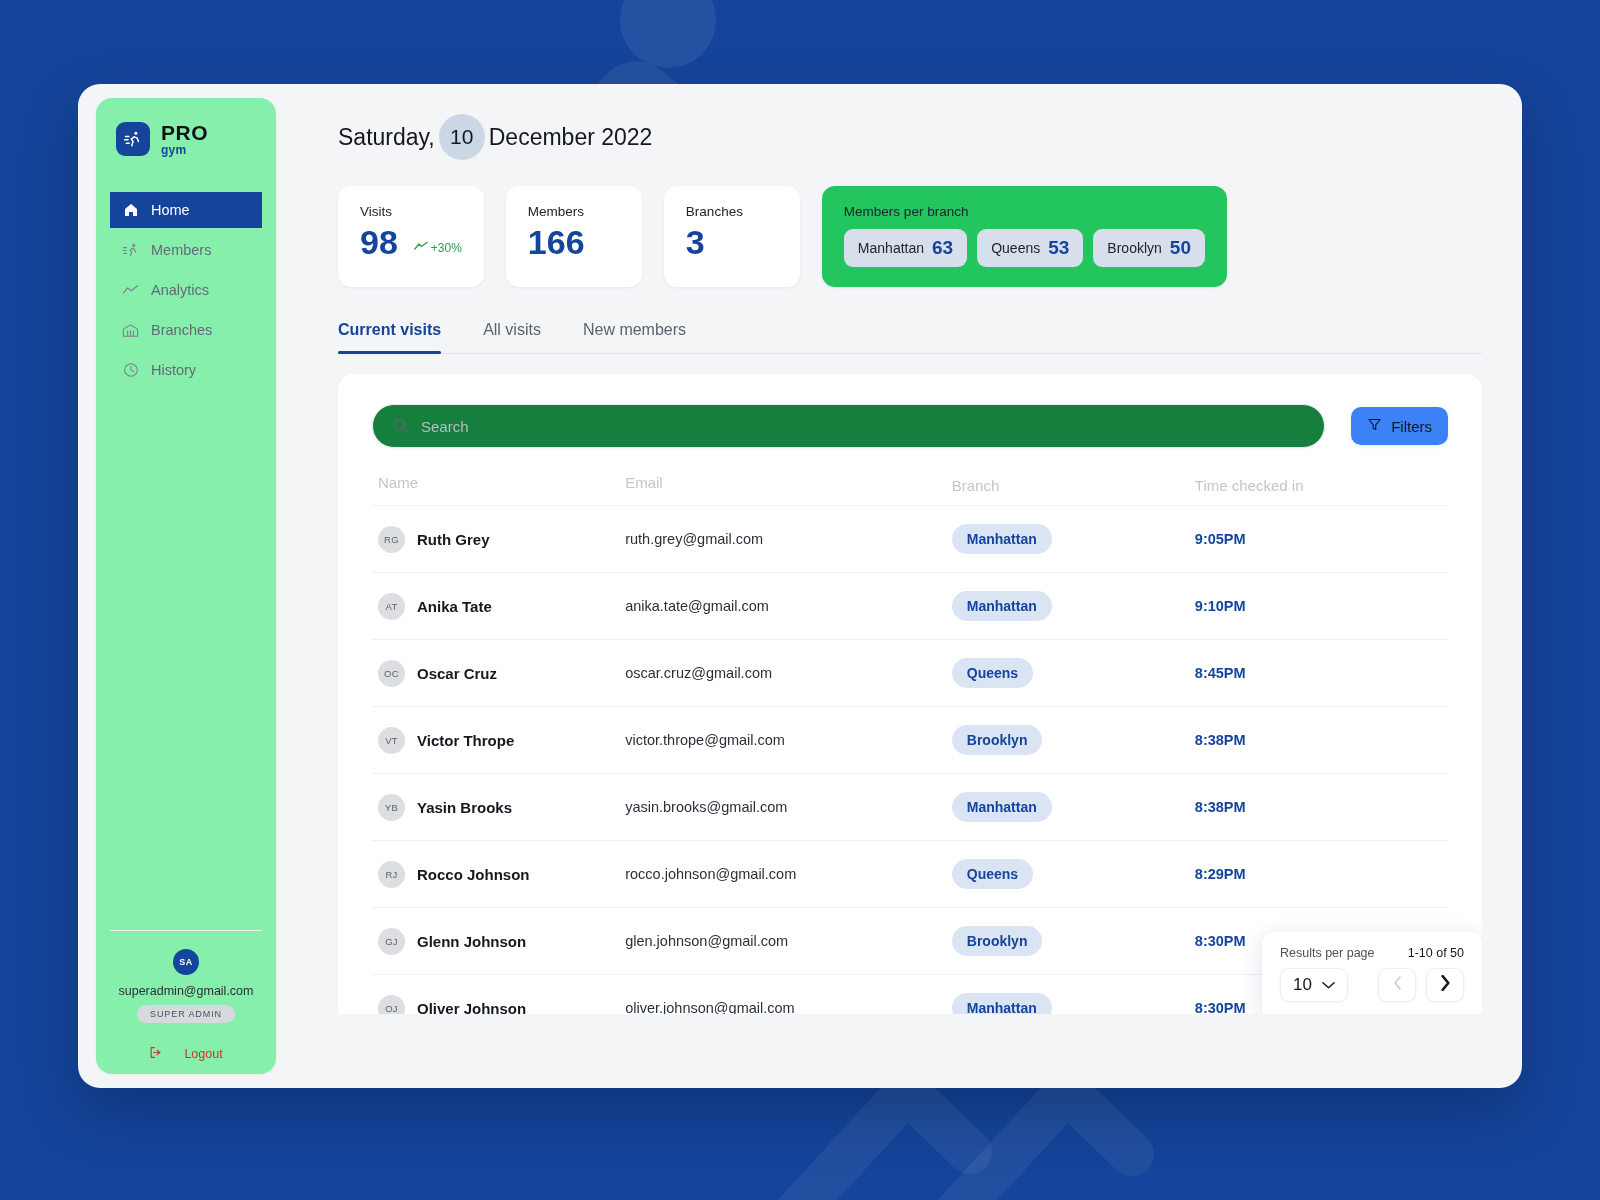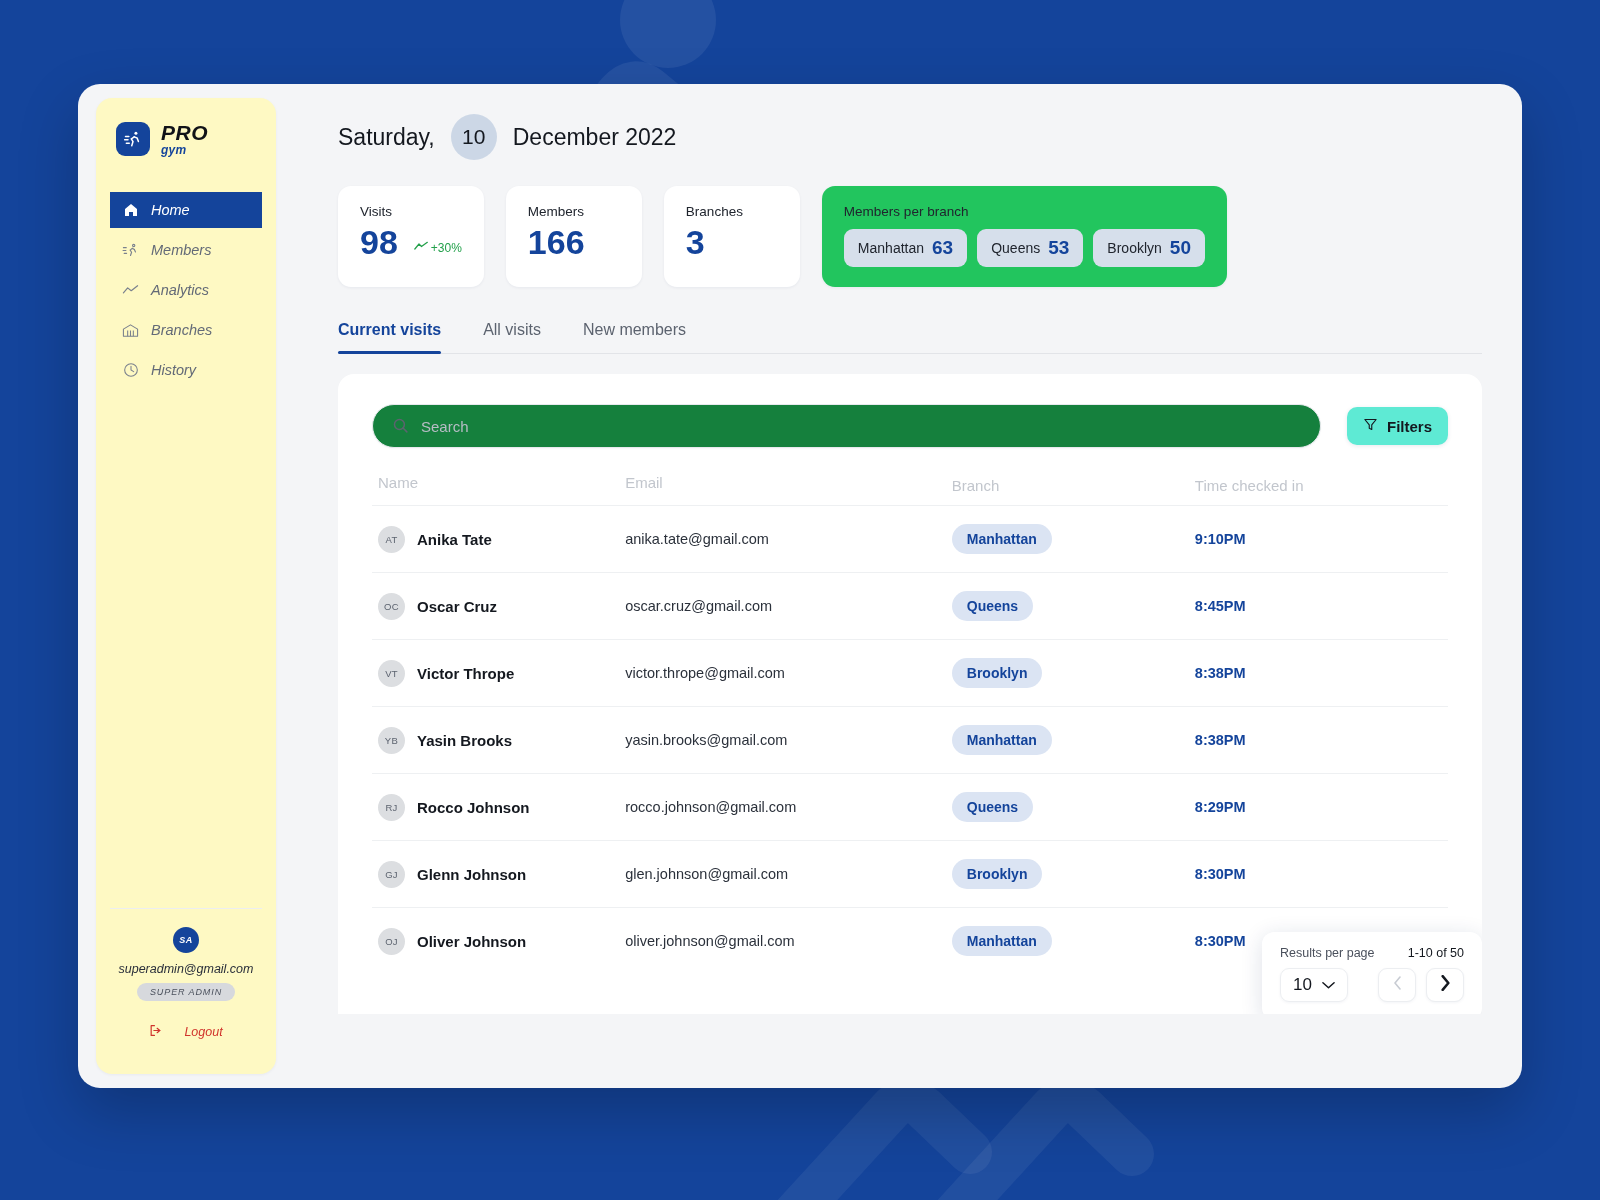--- a/index.html
+++ b/index.html
@@ -38,28 +38,27 @@
 
   
   .sidebar {
     width: 212px;
     flex: 0 0 212px;
     padding: 14px 14px 14px 18px;
     display: flex;
     flex-direction: column;
   }
   .sidebar-card {
-    background: #fef9c3;
+    background: #86efac;
     border-radius: 16px;
     flex: 1 1 auto;
-    padding: 20px 14px 26px;
+    padding: 20px 14px 4px;
     display: flex;
     flex-direction: column;
     box-shadow: 0 1px 3px rgba(20,40,90,.05);
-    font-style: italic;
   }
 
   .brand { display: flex; align-items: center; gap: 11px; padding: 4px 4px 0 6px; }
   .brand-mark {
     width: 34px; height: 34px;
     background: #14449b;
     border-radius: 9px;
     display: flex; align-items: center; justify-content: center;
     flex: 0 0 34px;
   }
@@ -107,21 +106,21 @@
     padding: 4px 13px; border-radius: 20px;
   }
   .logout {
     margin-top: 23px; display: flex; align-items: center; justify-content: center;
     gap: 22px; color: #d0342c; font-size: 12.5px; cursor: pointer;
   }
 
   
   .main { flex: 1 1 auto; padding: 30px 40px 0 48px; overflow: hidden; }
 
-  .datebar { display: flex; align-items: center; gap: 16px; font-size: 23px; color: #14181f; }
+  .datebar { display: flex; align-items: center; gap: 4px; font-size: 23px; color: #14181f; }
   .date-day {
     width: 46px; height: 46px; border-radius: 50%;
     background: #ccd7e6; color: #14181f;
     display: flex; align-items: center; justify-content: center;
     font-size: 21px;
   }
 
   .stats { display: flex; gap: 22px; margin-top: 26px; align-items: stretch; }
   .stat-card {
     background: #fff; border-radius: 13px;
@@ -174,23 +173,23 @@
     border: 1px solid #e7e9ed; border-radius: 26px;
     padding: 0 18px 0 48px;
     font-size: 15px; font-family: inherit; color: #20252e;
     background: #15803d; outline: none;
     box-shadow: 0 1px 2px rgba(20,40,90,.04);
   }
   .search-input::placeholder { color: #b7bcc5; }
   .search-ico { position: absolute; left: 20px; top: 13px; }
   .filters-btn {
     display: flex; align-items: center; gap: 9px;
-    background: #5eead4; border: none; border-radius: 10px;
+    background: #3b82f6; border: none; border-radius: 10px;
     padding: 10px 16px; font-size: 15px; color: #14181f;
-    font-family: inherit; font-weight: 700; cursor: pointer;
+    font-family: inherit; font-weight: 400; cursor: pointer;
     box-shadow: 0 1px 4px rgba(20,40,90,.10);
   }
 
   
   table.tbl { width: 100%; border-collapse: collapse; margin-top: 26px; table-layout: fixed; }
   table.tbl th {
     text-align: left; font-weight: 400; font-size: 15px;
     color: #c2c6cd; padding-bottom: 14px;
   }
   .th-name  { width: 200px; padding-left: 6px; }
@@ -444,20 +443,31 @@
         <thead>
           <tr>
             <th class="th-name">Name</th>
             <th class="th-email">Email</th>
             <th class="th-branch">Branch</th>
             <th class="th-time">Time checked in</th>
           </tr>
         </thead>
         <tbody>
 
+          <tr>
+            <td>
+                <div class="name-cell">
+              <span class="avatar-sm">RG</span>
+              <span class="name-txt">Ruth Grey</span>
+                </div>
+              </td>
+            <td class="email-txt">ruth.grey@gmail.com</td>
+            <td><span class="branch-tag">Manhattan</span></td>
+            <td class="time-txt">9:05PM</td>
+          </tr>
 
           <tr>
             <td>
                 <div class="name-cell">
               <span class="avatar-sm">AT</span>
               <span class="name-txt">Anika Tate</span>
                 </div>
               </td>
             <td class="email-txt">anika.tate@gmail.com</td>
             <td><span class="branch-tag">Manhattan</span></td>

